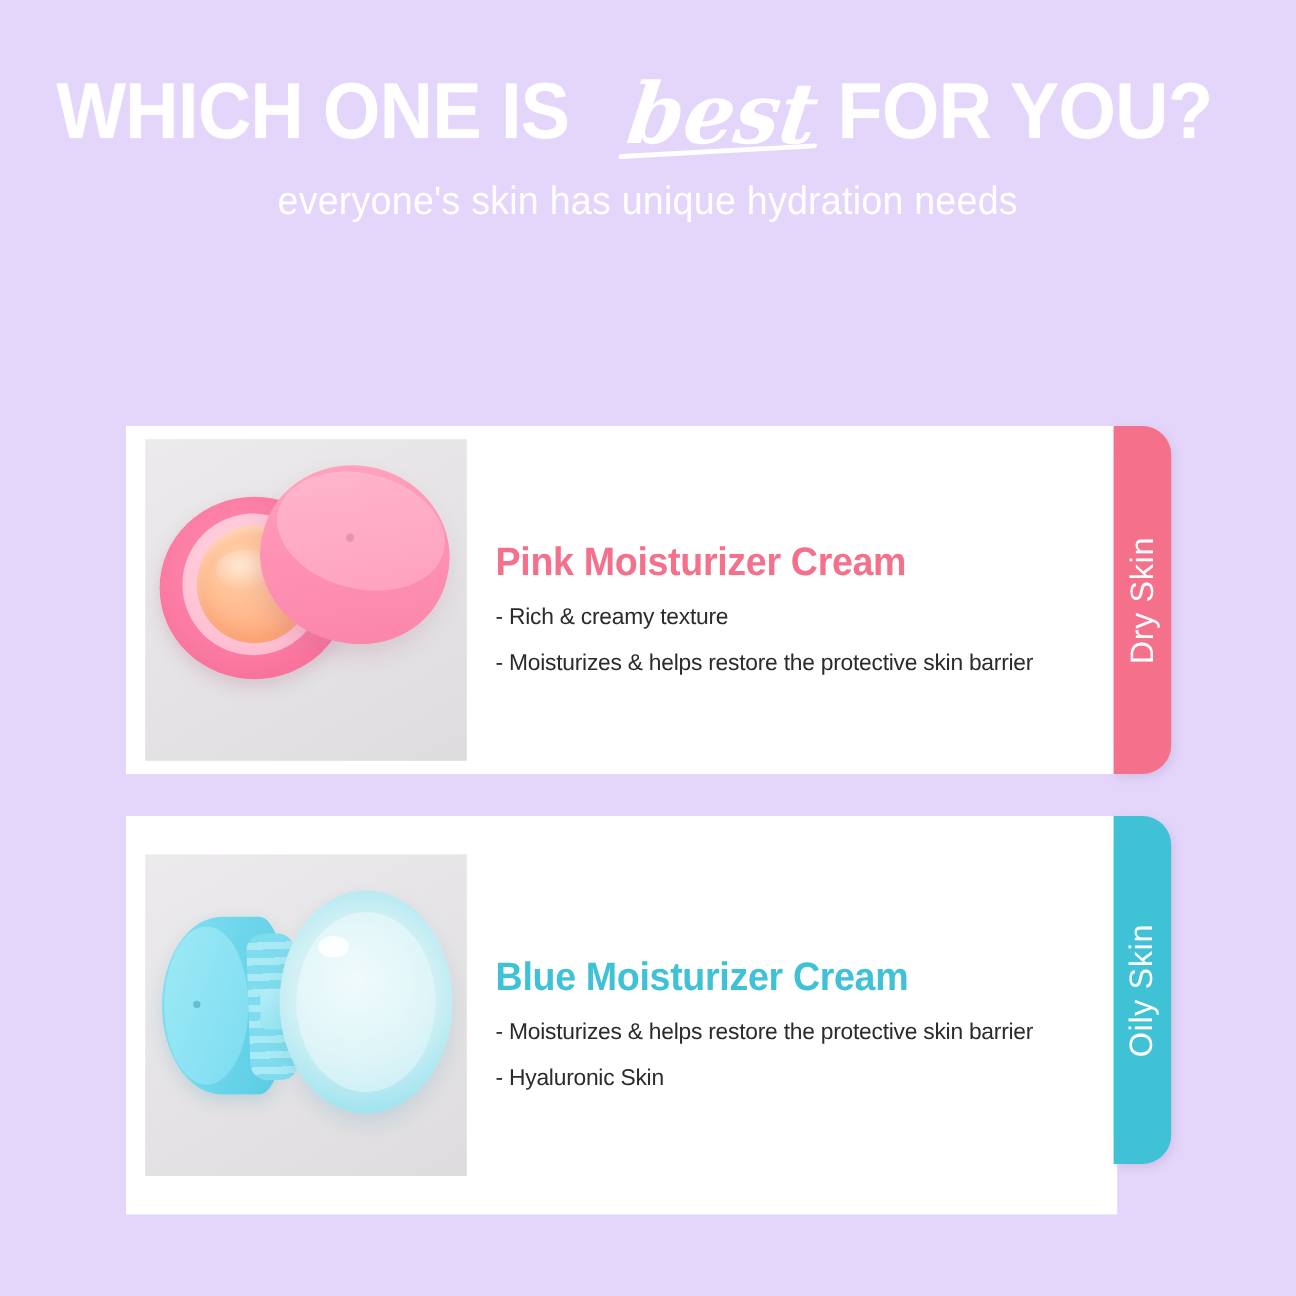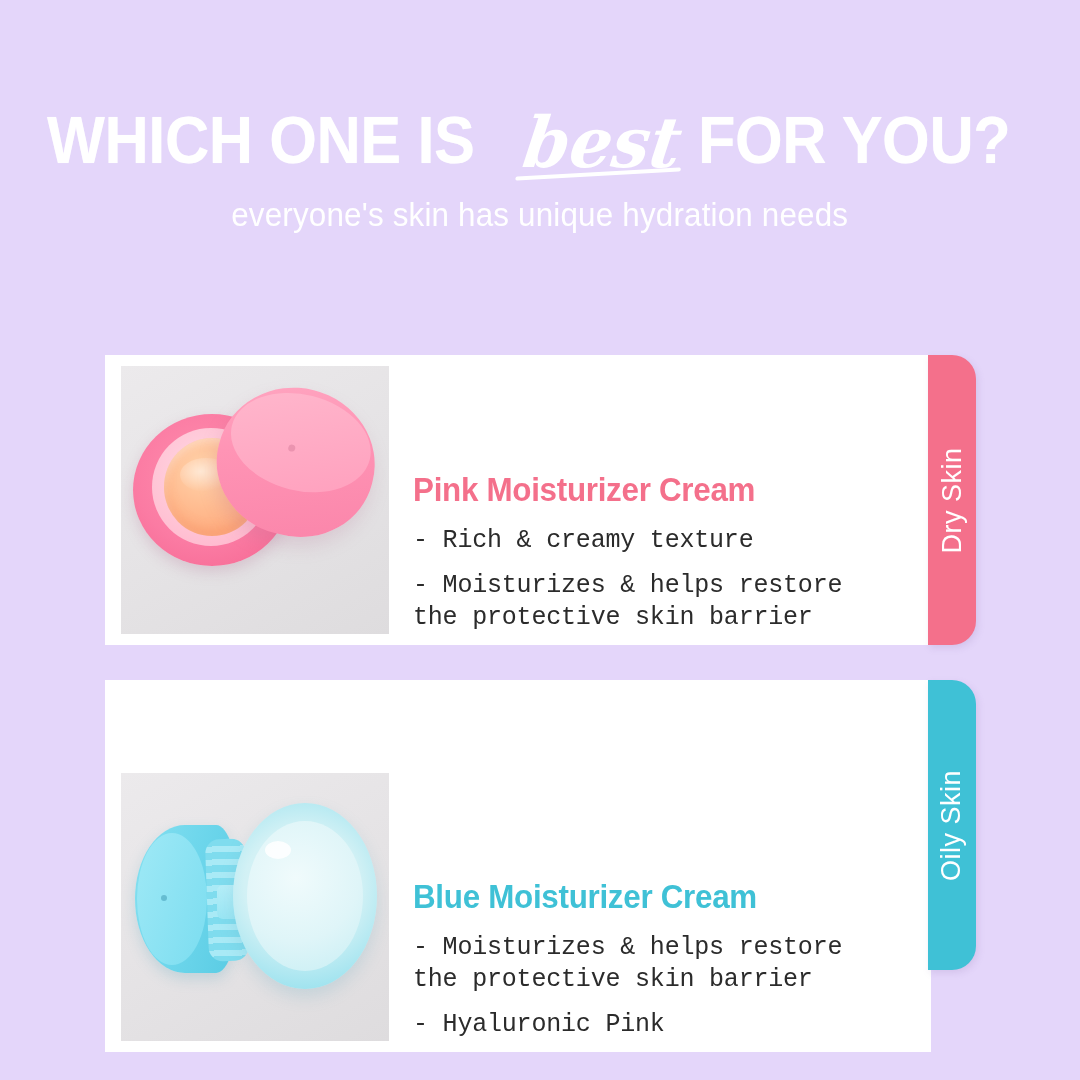--- a/index.html
+++ b/index.html
@@ -19,21 +19,21 @@
   .header {
     position: absolute;
     top: 0;
     left: 0;
     width: 1080px;
     height: 330px;
     display: flex;
     flex-direction: column;
     align-items: center;
     justify-content: flex-start;
-    padding-top: 104px;
+    padding-top: 56px;
     box-sizing: border-box;
   }
   .headline {
     display: flex;
     align-items: baseline;
     justify-content: center;
     white-space: nowrap;
     color: #ffffff;
     line-height: 1;
   }
@@ -78,26 +78,26 @@
     white-space: nowrap;
   }
 
   
   .card {
     position: absolute;
     left: 105px;
     width: 826px;
     background: #ffffff;
     display: flex;
-    align-items: flex-end;
+    align-items: center;
     box-sizing: border-box;
     padding: 11px 0 11px 16px;
   }
   #card-0 { top: 355px; height: 290px; }
-  #card-1 { top: 680px; height: 372px; }
+  #card-1 { top: 680px; height: 332px; }
 
   .thumb {
     width: 268px;
     height: 268px;
     flex: 0 0 268px;
     position: relative;
     overflow: hidden;
     background: linear-gradient(150deg, #eceaec 0%, #e6e4e6 45%, #dedcde 100%);
   }
 
@@ -272,26 +272,25 @@
     white-space: nowrap;
   }
   #card-0 .card-title { color: #f4708b; }
   #card-1 .card-title { color: #3fc1d6; }
   .bullets {
     list-style: none;
     margin: 0;
     padding: 0;
   }
   .bullets li {
-    font-size: 25px;
+    font-size: 19px;
     line-height: 1.28;
     color: #2b2b2b;
     margin-bottom: 13px;
     letter-spacing: -0.2px;
-    font-family: Liberation Mono, monospace;
   }
   .bullets li:last-child { margin-bottom: 0; }
 
   
   .side-tab {
     position: absolute;
     width: 48px;
     border-radius: 0 24px 24px 0;
     display: flex;
     align-items: center;
@@ -354,19 +353,19 @@
   <div class="thumb">
     <div class="blue-lid"></div>
     <div class="blue-threads"></div>
     <div class="blue-neck"></div>
     <div class="blue-jar"></div>
   </div>
   <div class="card-body">
     <h2 class="card-title">Blue Moisturizer Cream</h2>
     <ul class="bullets">
       <li>- Moisturizes &amp; helps restore the protective skin barrier</li>
-      <li>- Hyaluronic Pink</li>
+      <li>- Hyaluronic Skin</li>
     </ul>
   </div>
 </div>
 <div class="side-tab" id="tab-1">
   <span>Oily Skin</span>
 </div>
 
 </body></html>

